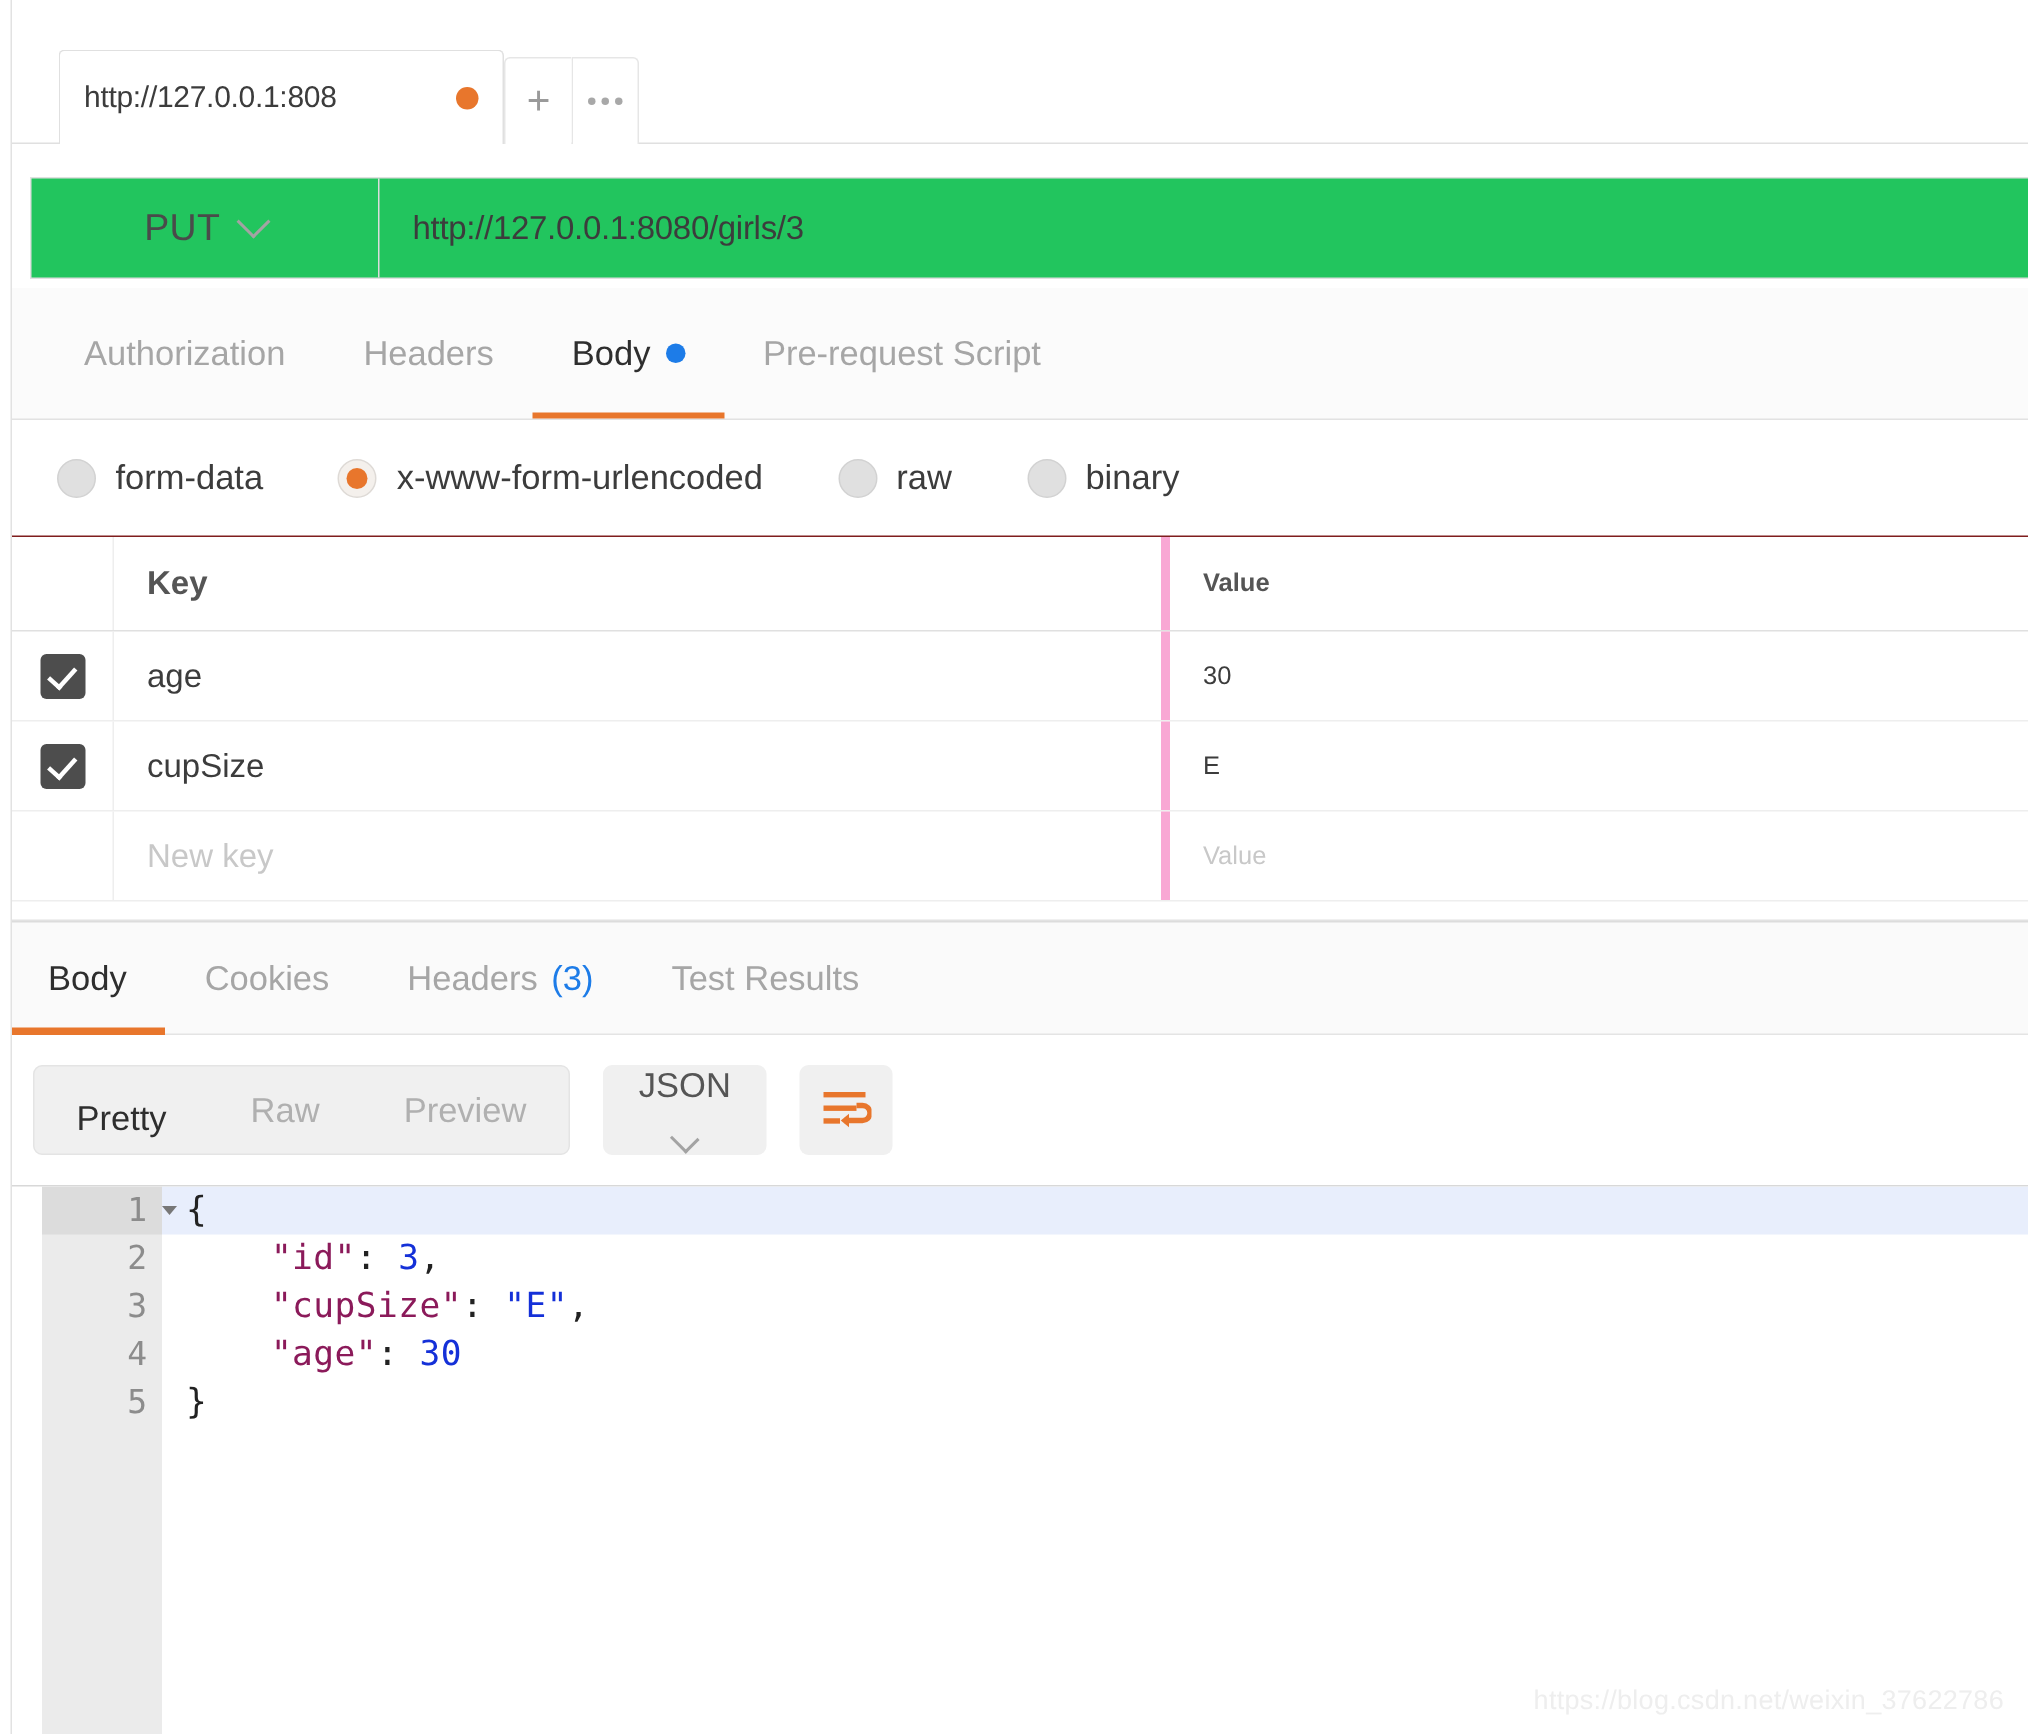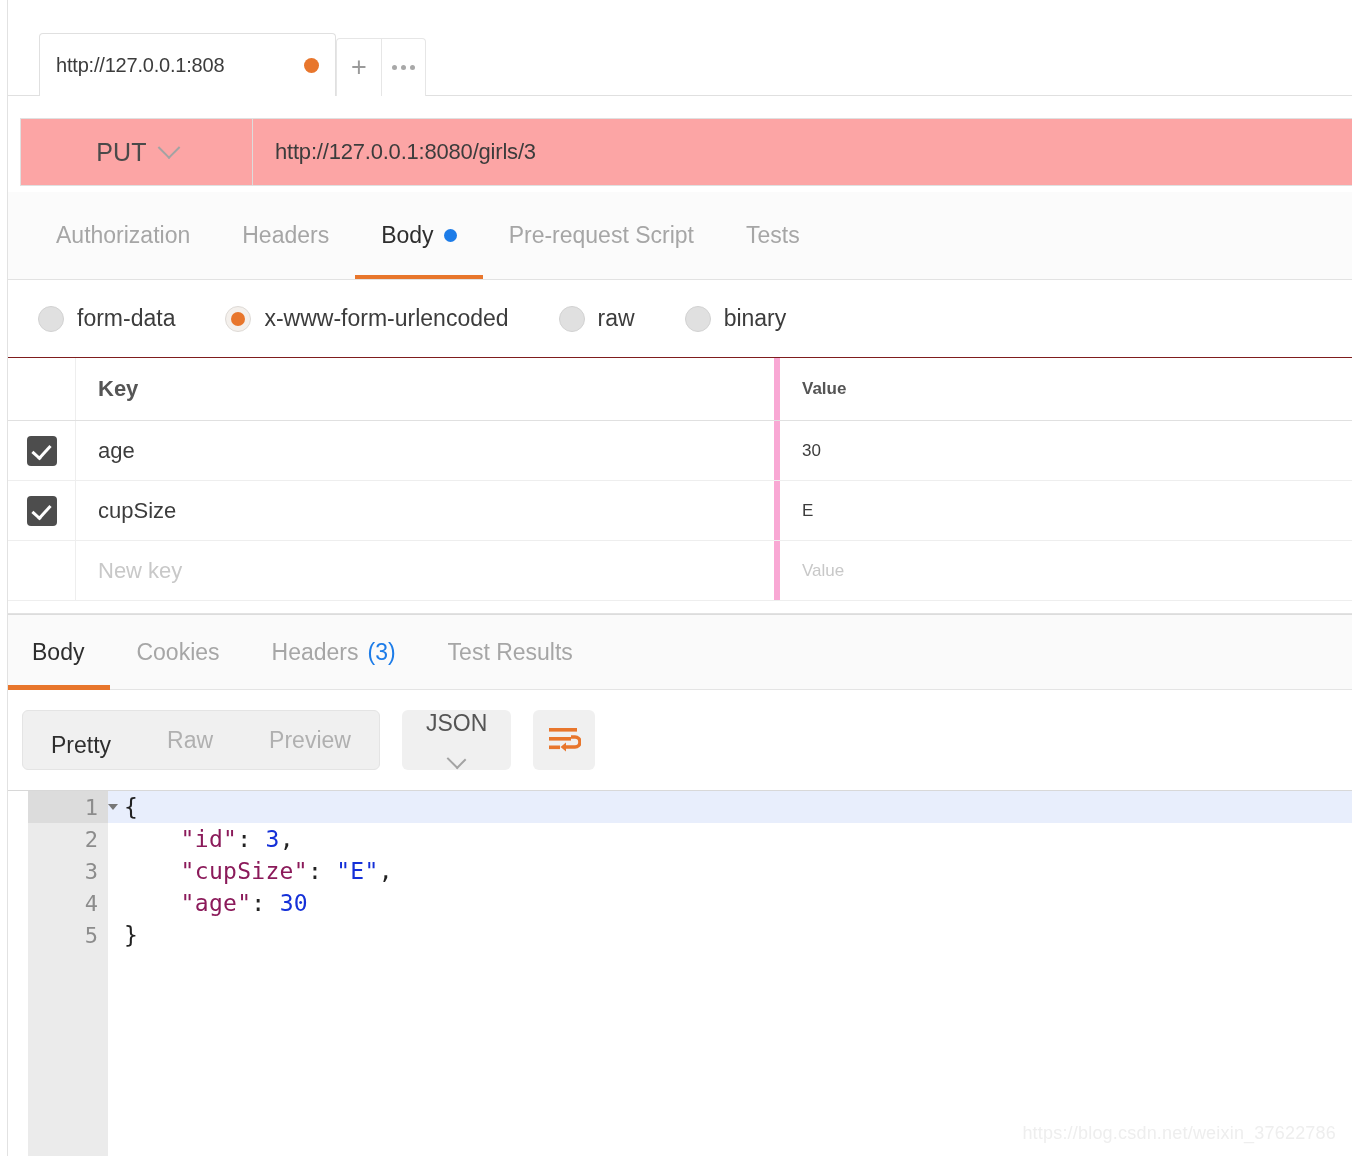--- a/index.html
+++ b/index.html
@@ -111,21 +111,21 @@
     left: 8px; top: 96px;
     width: 1344px; height: 96px;
     background: #ffffff;
     box-sizing: border-box;
   }
   .urlbar {
     position: absolute;
     left: 12px; top: 22px;
     right: 0;
     height: 68px;
-    background: #fca5a5;
+    background: #22c55e;
     border: 1px solid #e0e0e0;
     border-right: none;
     display: flex;
     box-sizing: border-box;
   }
   .method-box {
     width: 232px;
     border-right: 1px solid #dcdcdc;
     display: flex;
     align-items: center;
@@ -540,23 +540,20 @@
     </div>
     <div class="rtab">
       <span>Headers</span>
     </div>
     <div class="rtab active">
       <span>Body</span>
       <span class="blue-dot"></span>
     </div>
     <div class="rtab">
       <span>Pre-request Script</span>
-    </div>
-    <div class="rtab">
-      <span>Tests</span>
     </div>
   </div>
 
   <div class="radio-row">
     <label class="radio-item">
       <span class="radio-dot"></span>
       <span>form-data</span>
     </label>
     <label class="radio-item">
       <span class="radio-dot sel"></span>

